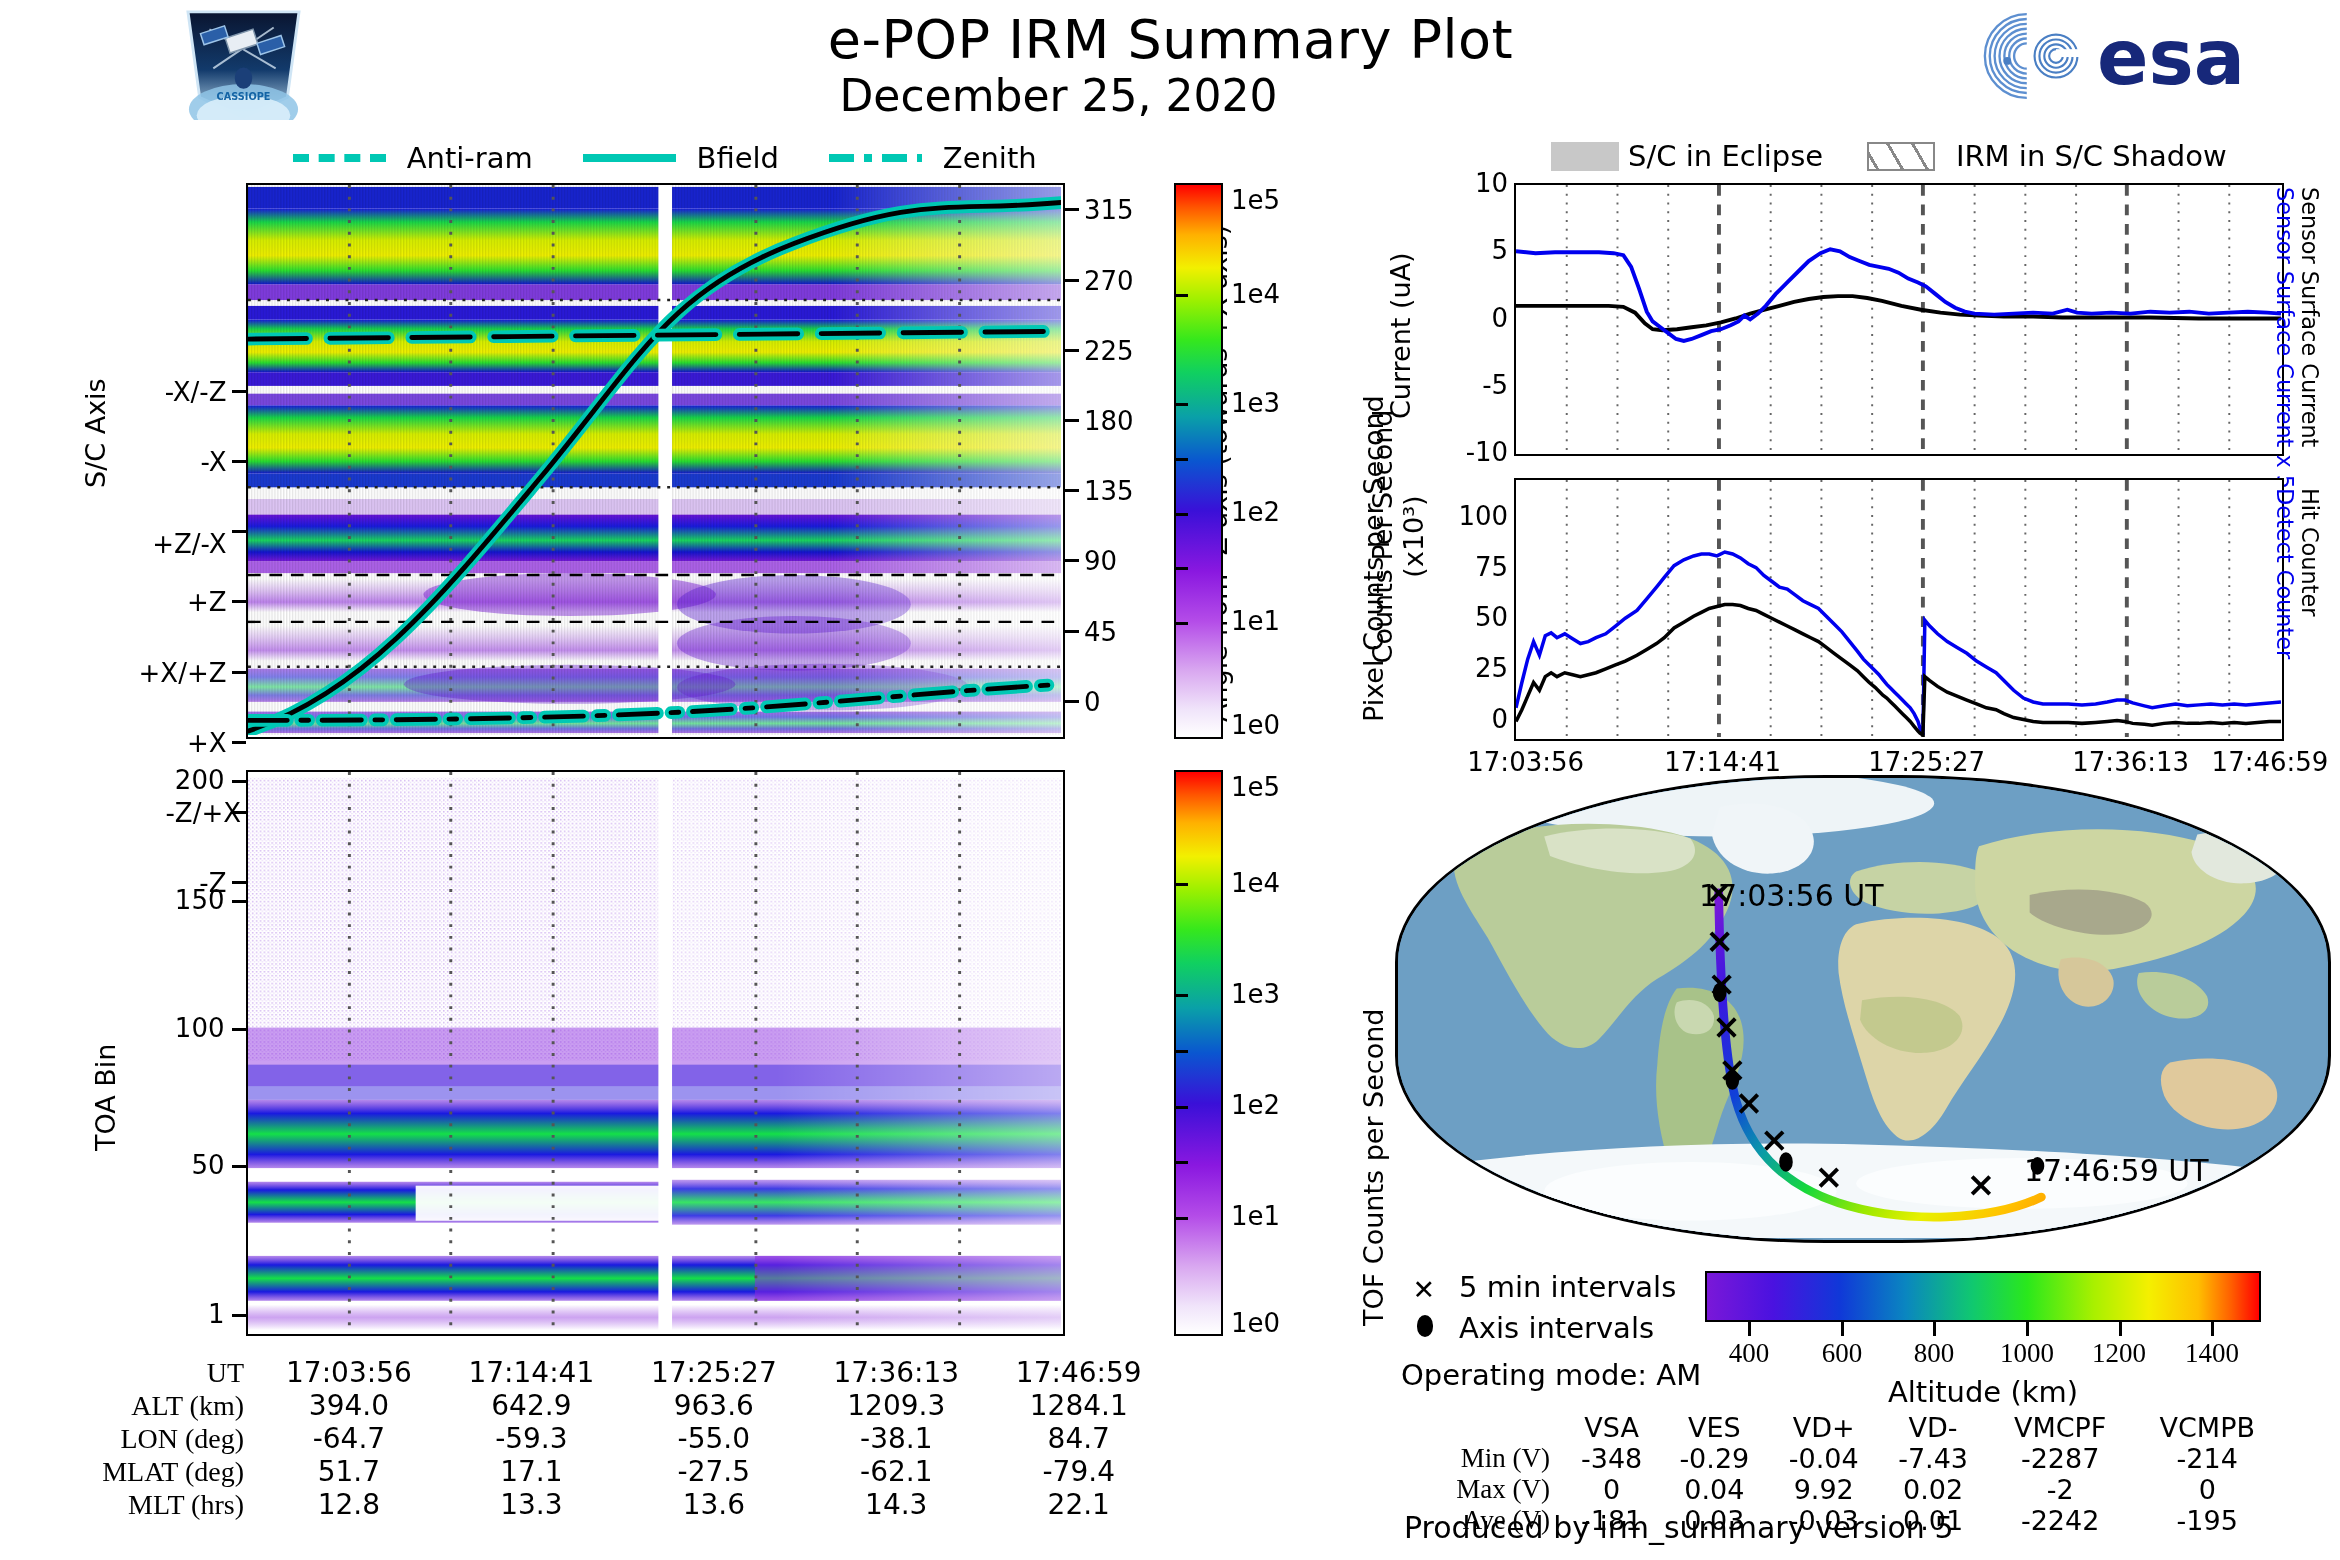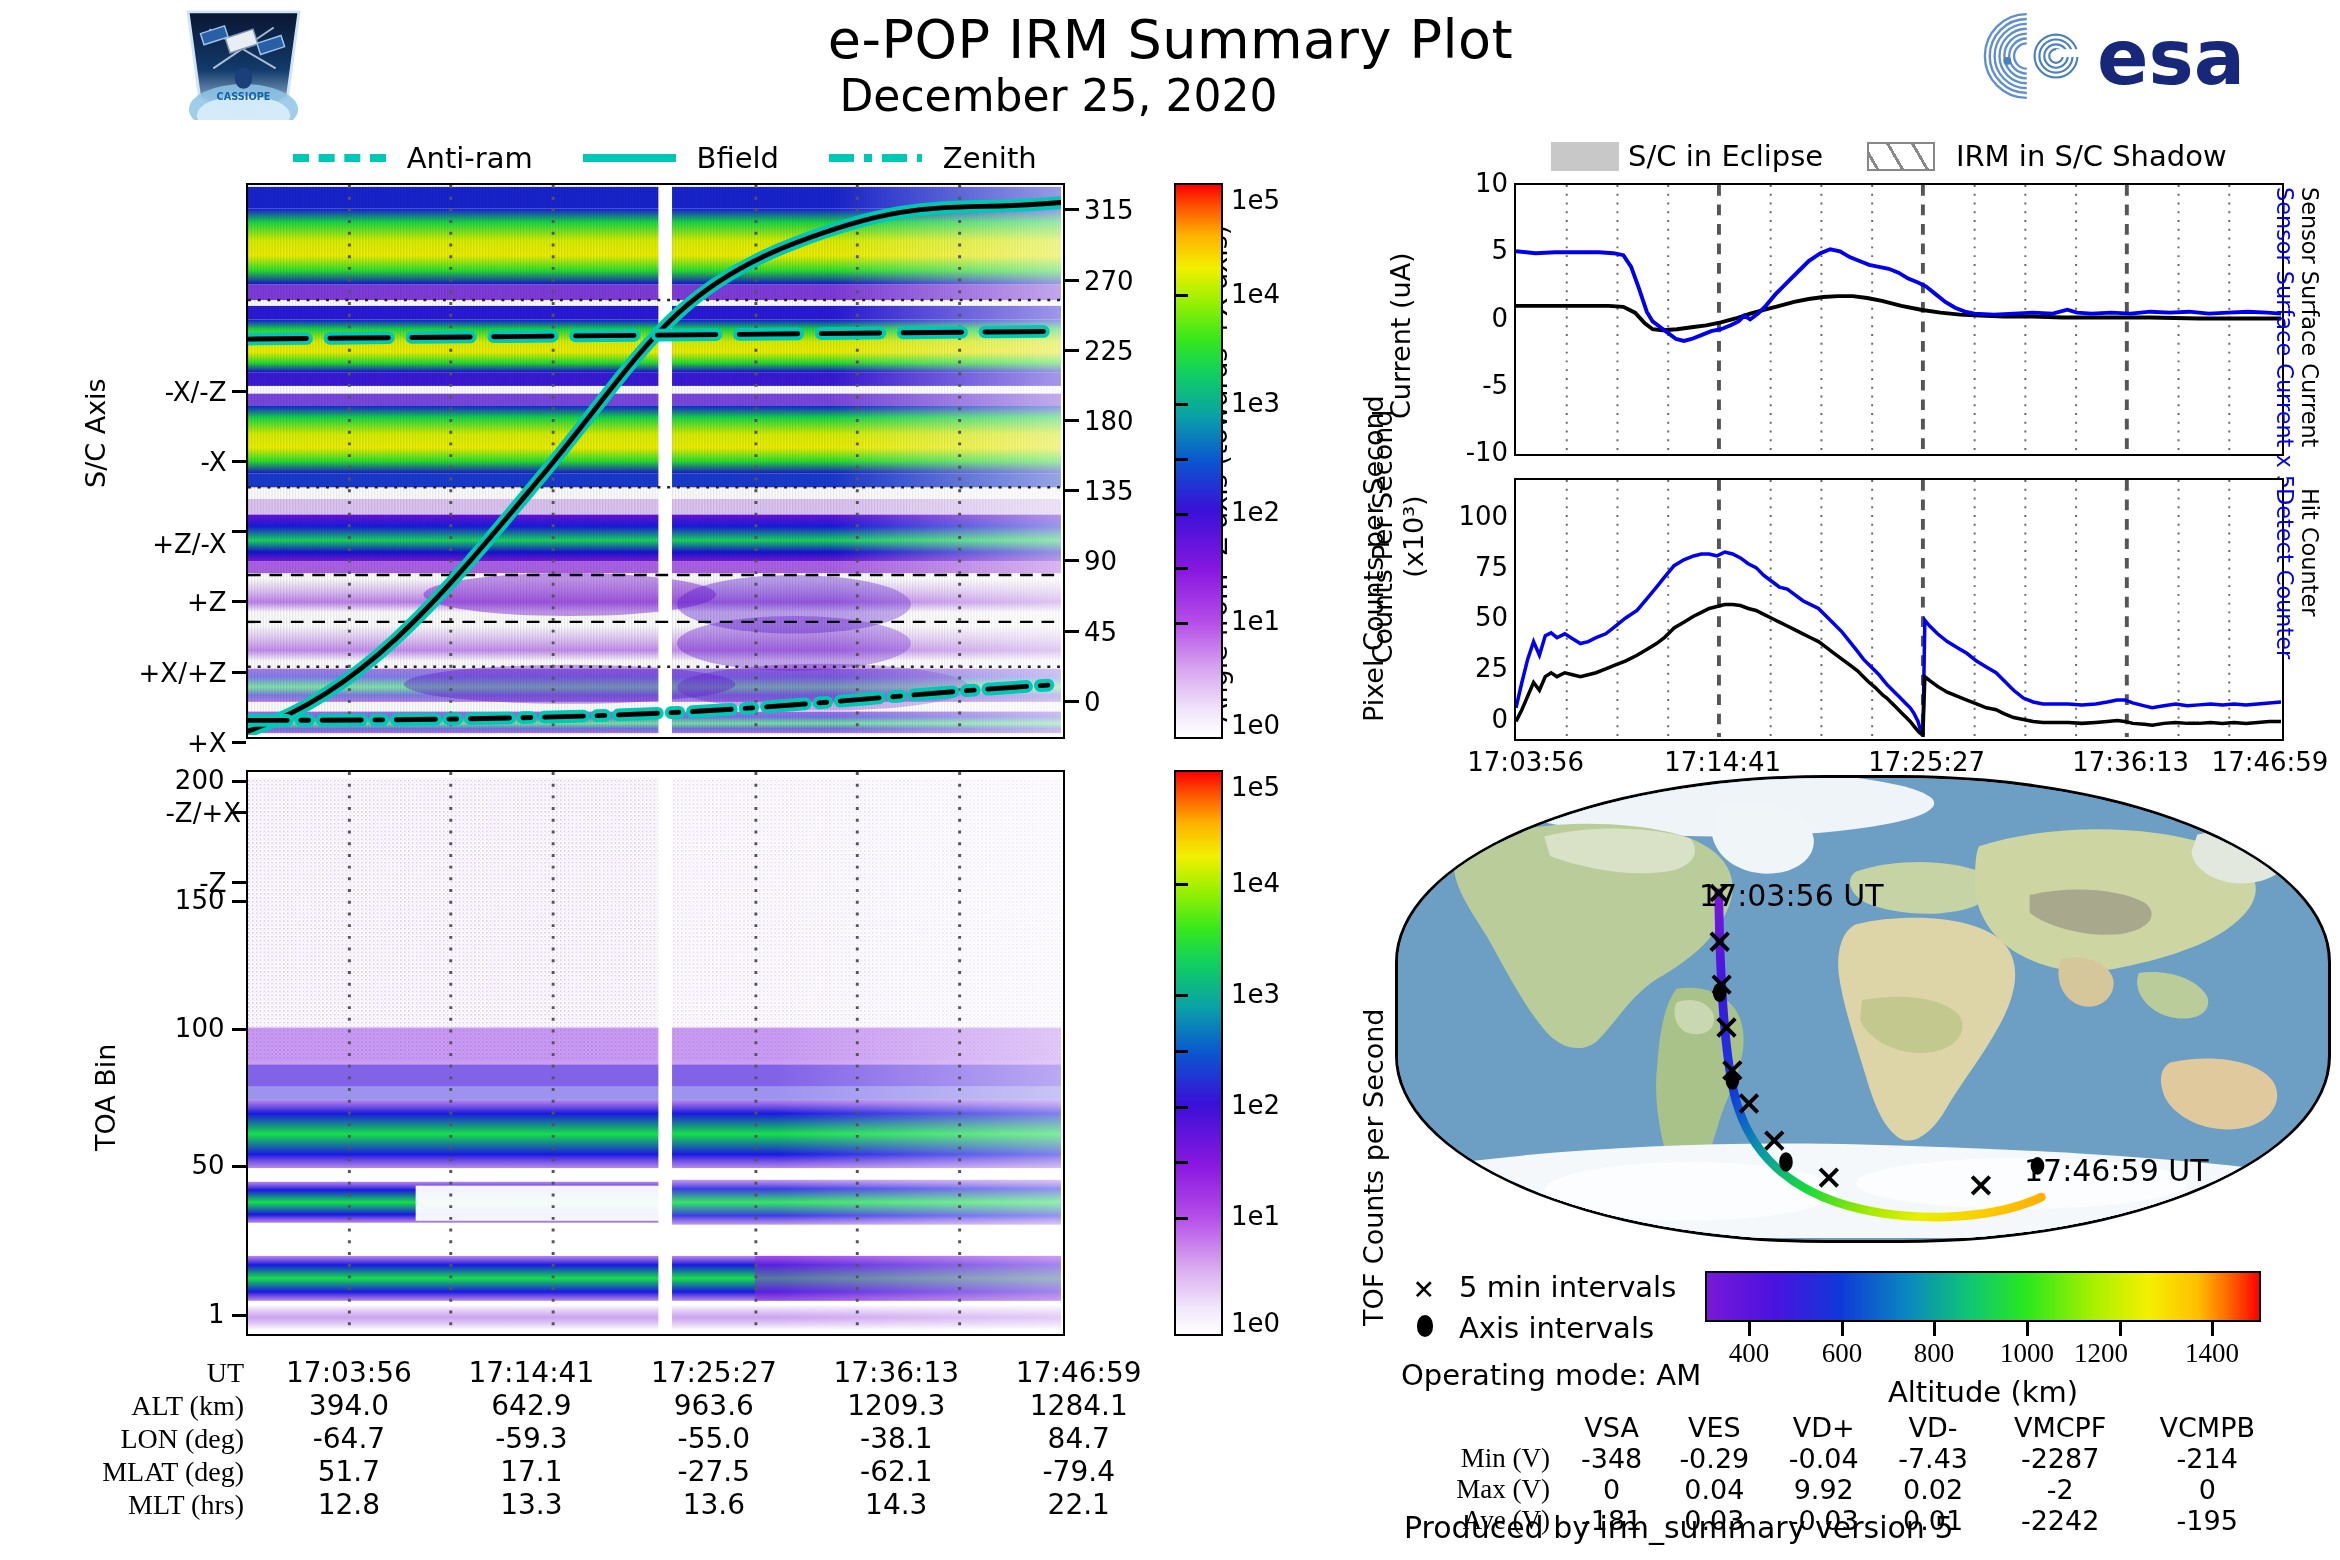--- a/index.html
+++ b/index.html
@@ -648,21 +648,21 @@
   <div class="abs" style="left:228px;top:0;width:2.9px;height:14.6px;background:#000;"></div>
   <div class="abs" style="left:321px;top:0;width:2.9px;height:14.6px;background:#000;"></div>
   <div class="abs" style="left:414px;top:0;width:2.9px;height:14.6px;background:#000;"></div>
   <div class="abs" style="left:506px;top:0;width:2.9px;height:14.6px;background:#000;"></div>
 </div>
 <div class="abs" style="left:1705px;top:1338px;width:585px;height:35px;font-size:27px;font-family:Liberation Serif, serif;">
   <div class="abs" style="left:44px;transform:translateX(-50%);">400</div>
   <div class="abs" style="left:137px;transform:translateX(-50%);">600</div>
   <div class="abs" style="left:229px;transform:translateX(-50%);">800</div>
   <div class="abs" style="left:322px;transform:translateX(-50%);">1000</div>
-  <div class="abs" style="left:396px;transform:translateX(-50%);text-align:right;">1200</div>
+  <div class="abs" style="left:414px;transform:translateX(-50%);text-align:right;">1200</div>
   <div class="abs" style="left:507px;transform:translateX(-50%);">1400</div>
 </div>
 <div class="abs ctr" style="left:1705px;top:1375px;width:556px;font-size:29px;">Altitude (km)</div>
 
 <table class="abs tbl" style="left:1404px;top:1412px;width:878px;border-collapse:collapse;font-size:27px;">
   <tbody>
       <tr>
     <td class="rlab" style="width:146px;"></td>
     <td class="cval">VSA</td>
     <td class="cval">VES</td>

